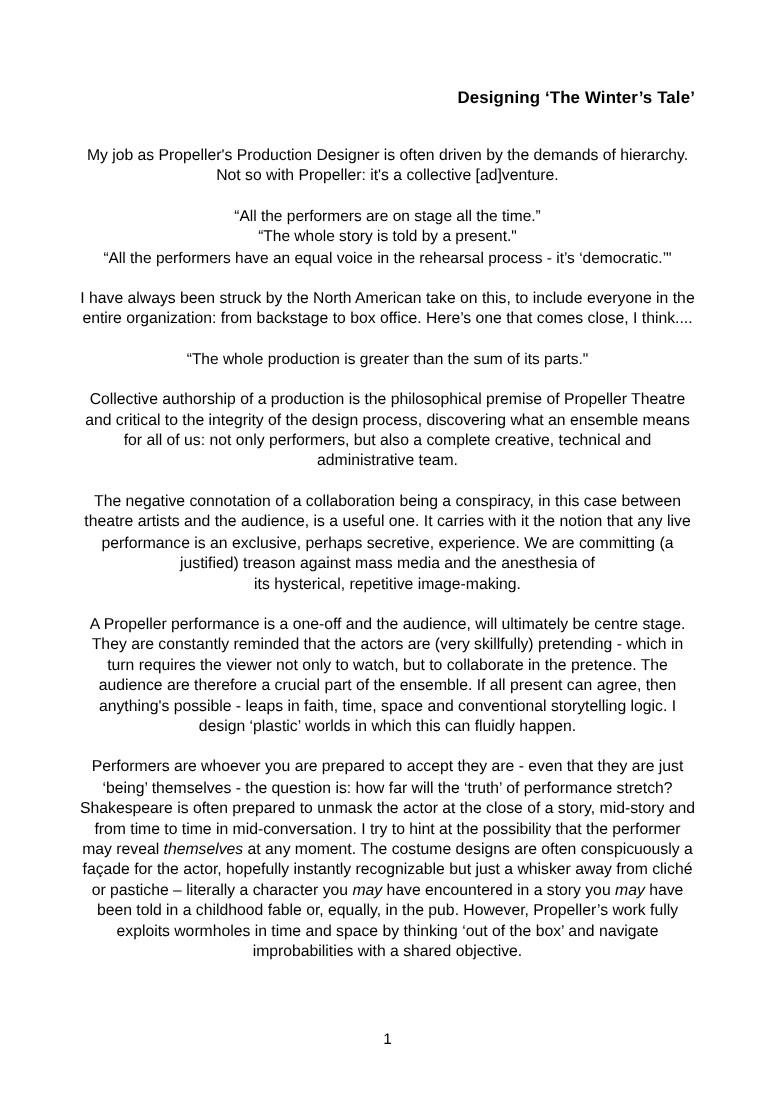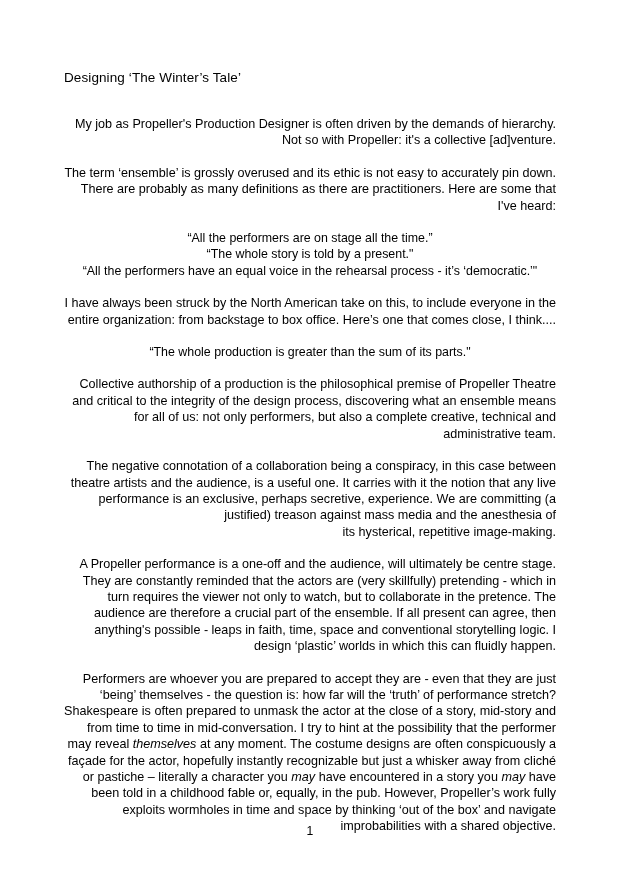--- a/index.html
+++ b/index.html
@@ -20,30 +20,30 @@
     overflow: hidden;
   }
   .content {
     position: absolute;
     left: 64px;
     top: 70px;
     width: 492px;
   }
   .doc-title {
     font-size: 13.5px;
-    font-weight: normal;
-    text-align: left;
+    font-weight: bold;
+    text-align: right;
     margin: 0 0 31px 0;
     letter-spacing: 0.1px;
   }
   p.para {
     font-size: 12.6px;
     line-height: 16.4px;
     margin: 0 0 16px 0;
-    text-align: right;
+    text-align: center;
     white-space: pre-line;
   }
   .quote-block {
     margin: 0 0 16px 0;
     text-align: center;
     font-size: 12.4px;
     line-height: 16.4px;
   }
   .quote-line {
     display: block;
@@ -68,21 +68,20 @@
 </head>
 <body>
 
 <div class="page">
   <div class="content">
 
     <h1 class="doc-title">Designing ‘The Winter’s Tale’</h1>
 
     <p class="para">My job as Propeller's Production Designer is often driven by the demands of hierarchy. Not so with Propeller: it's a collective [ad]venture.</p>
 
-    <p class="para">The term ‘ensemble’ is grossly overused and its ethic is not easy to accurately pin down. There are probably as many definitions as there are practitioners. Here are some that I've heard:</p>
 
     <div class="quote-block">
       <span class="quote-line">“All the performers are on stage all the time.”</span>
       <span class="quote-line">“The whole story is told by a present."</span>
       <span class="quote-line">“All the performers have an equal voice in the rehearsal process - it’s ‘democratic.’"</span>
     </div>
 
     <p class="para">I have always been struck by the North American take on this, to include everyone in the entire organization: from backstage to box office. Here’s one that comes close, I think....</p>
 
     <div class="quote-single">“The whole production is greater than the sum of its parts."</div>

